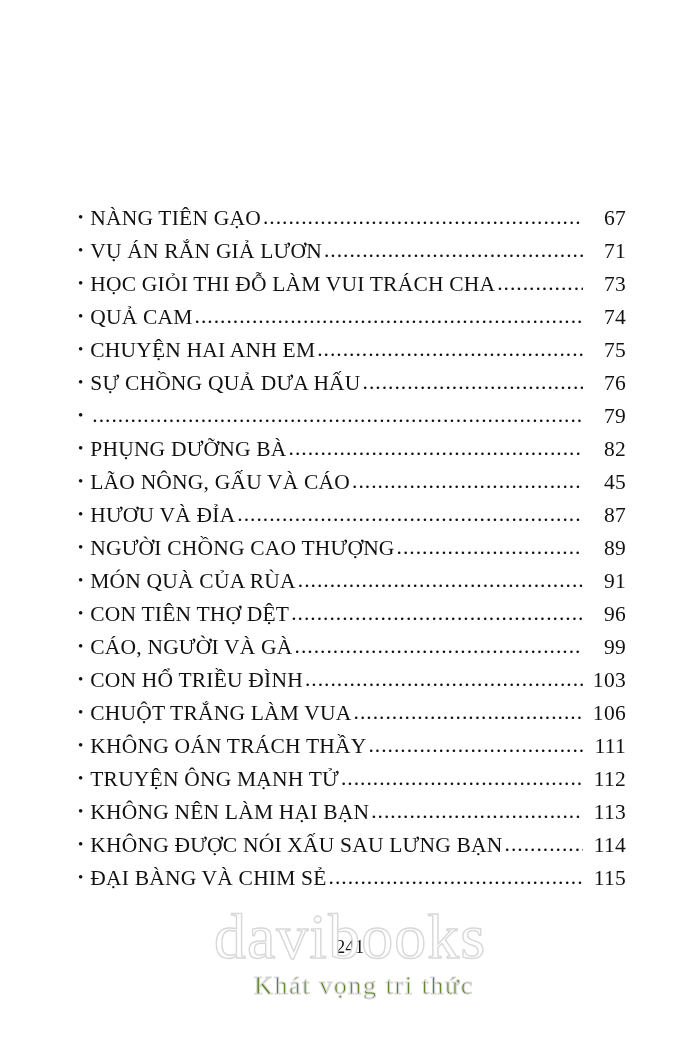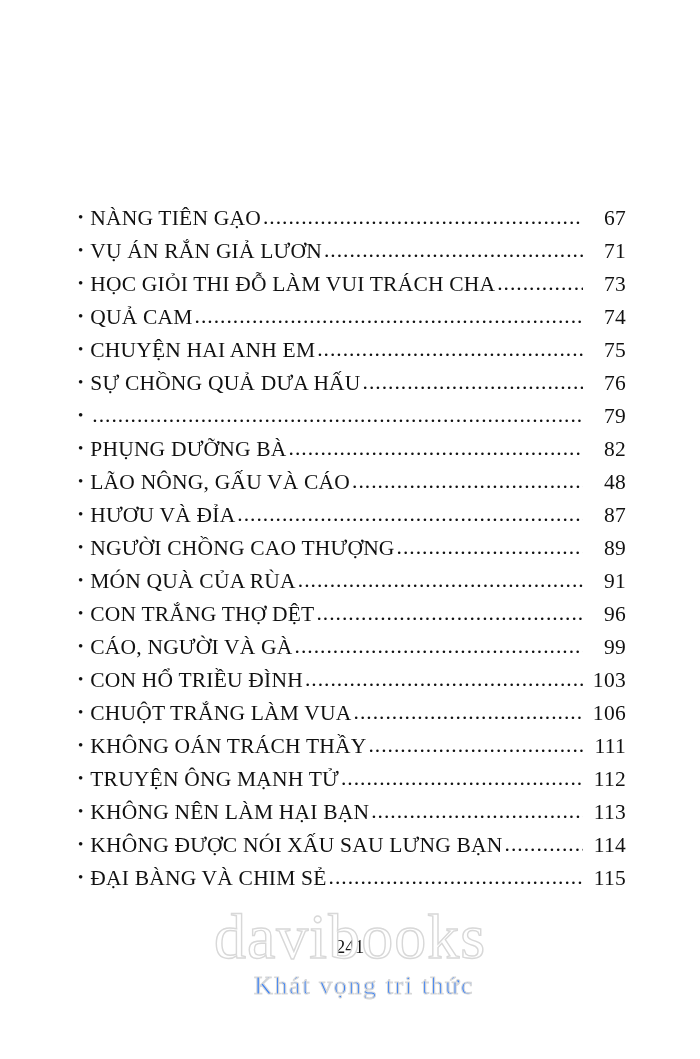--- a/index.html
+++ b/index.html
@@ -98,21 +98,21 @@
     line-height: 1;
     color: #ffffff;
     -webkit-text-stroke: 1.4px #d8d8d8;
     letter-spacing: 1px;
   }
   .wm-sub {
     margin-top: 4px;
     font-family: "Liberation Serif", serif;
     font-size: 26px;
     line-height: 1;
-    color: #3b82f6;
+    color: #4d7c0f;
     -webkit-text-stroke: 1.1px #d8d8d8;
     letter-spacing: 1.6px;
     padding-left: 28px;
   }
 </style>
 </head>
 <body>
 
 <div class="page">
 
@@ -161,21 +161,21 @@
       <div class="toc-row">
         <span class="bullet">•</span>
         <span class="entry-title">PHỤNG DƯỠNG BÀ</span>
         <span class="dots">..............................................................................................................</span>
         <span class="page-num">82</span>
       </div>
       <div class="toc-row">
         <span class="bullet">•</span>
         <span class="entry-title">LÃO NÔNG, GẤU VÀ CÁO</span>
         <span class="dots">..............................................................................................................</span>
-        <span class="page-num">48</span>
+        <span class="page-num">45</span>
       </div>
       <div class="toc-row">
         <span class="bullet">•</span>
         <span class="entry-title">HƯƠU VÀ ĐỈA</span>
         <span class="dots">..............................................................................................................</span>
         <span class="page-num">87</span>
       </div>
       <div class="toc-row">
         <span class="bullet">•</span>
         <span class="entry-title">NGƯỜI CHỒNG CAO THƯỢNG</span>
@@ -183,21 +183,21 @@
         <span class="page-num">89</span>
       </div>
       <div class="toc-row">
         <span class="bullet">•</span>
         <span class="entry-title">MÓN QUÀ CỦA RÙA</span>
         <span class="dots">..............................................................................................................</span>
         <span class="page-num">91</span>
       </div>
       <div class="toc-row">
         <span class="bullet">•</span>
-        <span class="entry-title">CON TRẮNG THỢ DỆT</span>
+        <span class="entry-title">CON TIÊN THỢ DỆT</span>
         <span class="dots">..............................................................................................................</span>
         <span class="page-num">96</span>
       </div>
       <div class="toc-row">
         <span class="bullet">•</span>
         <span class="entry-title">CÁO, NGƯỜI VÀ GÀ</span>
         <span class="dots">..............................................................................................................</span>
         <span class="page-num">99</span>
       </div>
       <div class="toc-row">

